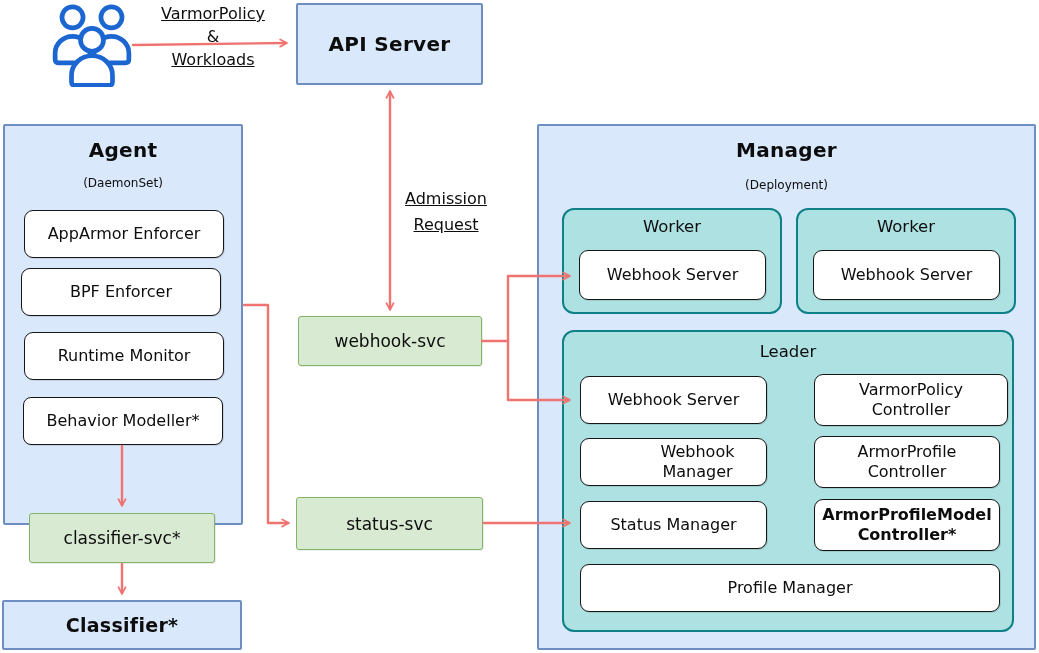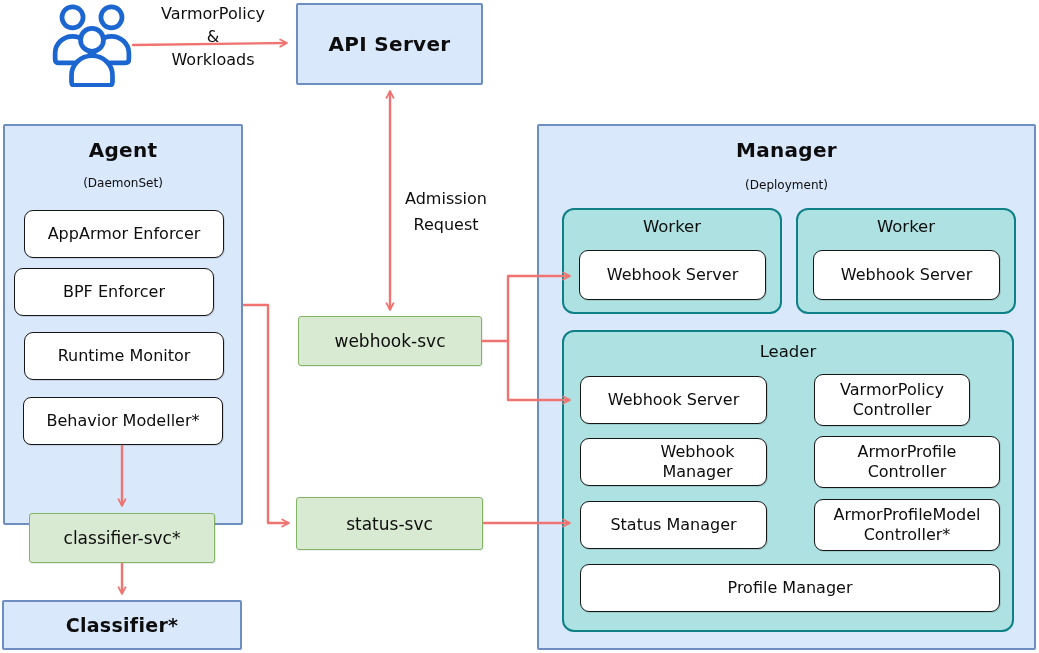--- a/index.html
+++ b/index.html
@@ -13,21 +13,21 @@
   .box-green{background:var(--green-fill);border:1.6px solid var(--green-stroke);border-radius:3px;
              box-shadow:1px 1px 0 rgba(0,0,0,0.07);}
   .box-white{background:var(--white-fill);border:1.7px solid var(--dark-stroke);border-radius:9px;
              box-shadow:1px 1px 0 rgba(0,0,0,0.10);}
 
   .title-lg{font-weight:bold;font-size:20px;letter-spacing:0.3px;}
   .subtitle{font-size:12px;}
   .comp-label{font-size:16px;line-height:1.22;}
   .svc-label{font-size:17px;}
   .group-label{font-size:16.5px;}
-  .free-label{font-size:16px;line-height:23px;text-align:center;}
+  .free-label{font-size:16px;line-height:23px;text-align:center;text-decoration:underline;}
 
   svg.overlay{position:absolute;left:0;top:0;pointer-events:none;}
   .arrow-line{fill:none;stroke-width:2.4;stroke-linejoin:round;stroke-linecap:round;}
 </style>
 </head>
 <body>
 
 <div class="canvas">
 
   <svg class="abs" style="left:51px;top:3px;" width="82" height="84" viewBox="0 0 78 82">
@@ -53,21 +53,21 @@
 
   <div class="abs free-label" style="left:396px;top:186px;width:100px;line-height:26px;">
     <span style="display:block">Admission</span>
     <span style="display:block">Request</span>
   </div>
 
   <div class="abs box-blue" style="left:3px;top:124px;width:240px;height:401px;">
     <div class="abs flex-c title-lg" style="left:0;top:12px;width:100%;">Agent</div>
     <div class="abs flex-c subtitle" style="left:0;top:50px;width:100%;">(DaemonSet)</div>
     <div class="abs flex-c box-white comp-label" style="left:19px;top:84px;width:200px;height:48px;">AppArmor Enforcer</div>
-    <div class="abs flex-c box-white comp-label" style="left:9px;top:142px;width:200px;height:48px;">BPF Enforcer</div>
+    <div class="abs flex-c box-white comp-label" style="left:16px;top:142px;width:200px;height:48px;">BPF Enforcer</div>
     <div class="abs flex-c box-white comp-label" style="left:19px;top:206px;width:200px;height:48px;">Runtime Monitor</div>
     <div class="abs flex-c box-white comp-label" style="left:18px;top:271px;width:200px;height:48px;border-radius:8px;">Behavior Modeller*</div>
   </div>
 
   <div class="abs box-blue" style="left:537px;top:124px;width:499px;height:526px;">
     <div class="abs flex-c title-lg" style="left:0;top:12px;width:100%;">Manager</div>
     <div class="abs flex-c subtitle" style="left:0;top:52px;width:100%;">(Deployment)</div>
 
     <div class="abs box-teal" style="left:23px;top:82px;width:220px;height:106px;">
       <div class="abs flex-c group-label" style="left:0;top:7px;width:100%;">Worker</div>
@@ -79,23 +79,23 @@
       <div class="abs flex-c box-white comp-label" style="left:15px;top:40px;width:187px;height:50px;">Webhook Server</div>
     </div>
 
     <div class="abs box-teal" style="left:23px;top:204px;width:452px;height:302px;">
       <div class="abs flex-c group-label" style="left:0;top:10px;width:100%;">Leader</div>
 
       <div class="abs flex-c box-white comp-label" style="left:16px;top:44px;width:187px;height:48px;">Webhook Server</div>
       <div class="abs flex-c box-white comp-label" style="left:16px;top:106px;width:187px;height:48px;padding-left:48px;">Webhook Manager</div>
       <div class="abs flex-c box-white comp-label" style="left:16px;top:169px;width:187px;height:48px;">Status Manager</div>
 
-      <div class="abs flex-c box-white comp-label" style="left:250px;top:42px;width:156px;height:52px;padding:0 28px;">VarmorPolicy Controller</div>
+      <div class="abs flex-c box-white comp-label" style="left:250px;top:42px;width:194px;height:52px;padding:0 28px;">VarmorPolicy Controller</div>
       <div class="abs flex-c box-white comp-label" style="left:250px;top:104px;width:186px;height:52px;padding:16px 10px;text-align:center;">ArmorProfile Controller</div>
-      <div class="abs flex-c box-white comp-label" style="left:250px;top:167px;width:186px;height:52px;padding:0 2px;">ArmorProfileModel Controller*</div>
+      <div class="abs flex-c box-white comp-label" style="left:250px;top:167px;width:186px;height:52px;padding:0 2px;font-weight:bold;">ArmorProfileModel Controller*</div>
 
       <div class="abs flex-c box-white comp-label" style="left:16px;top:232px;width:420px;height:48px;">Profile Manager</div>
     </div>
   </div>
 
   <div class="abs flex-c box-green svc-label" style="left:298px;top:316px;width:184px;height:50px;">webhook-svc</div>
   <div class="abs flex-c box-green svc-label" style="left:296px;top:497px;width:187px;height:53px;">status-svc</div>
   <div class="abs flex-c box-green svc-label" style="left:29px;top:513px;width:186px;height:50px;">classifier-svc*</div>
 
   <div class="abs flex-c box-blue" style="left:2px;top:600px;width:240px;height:50px;">

